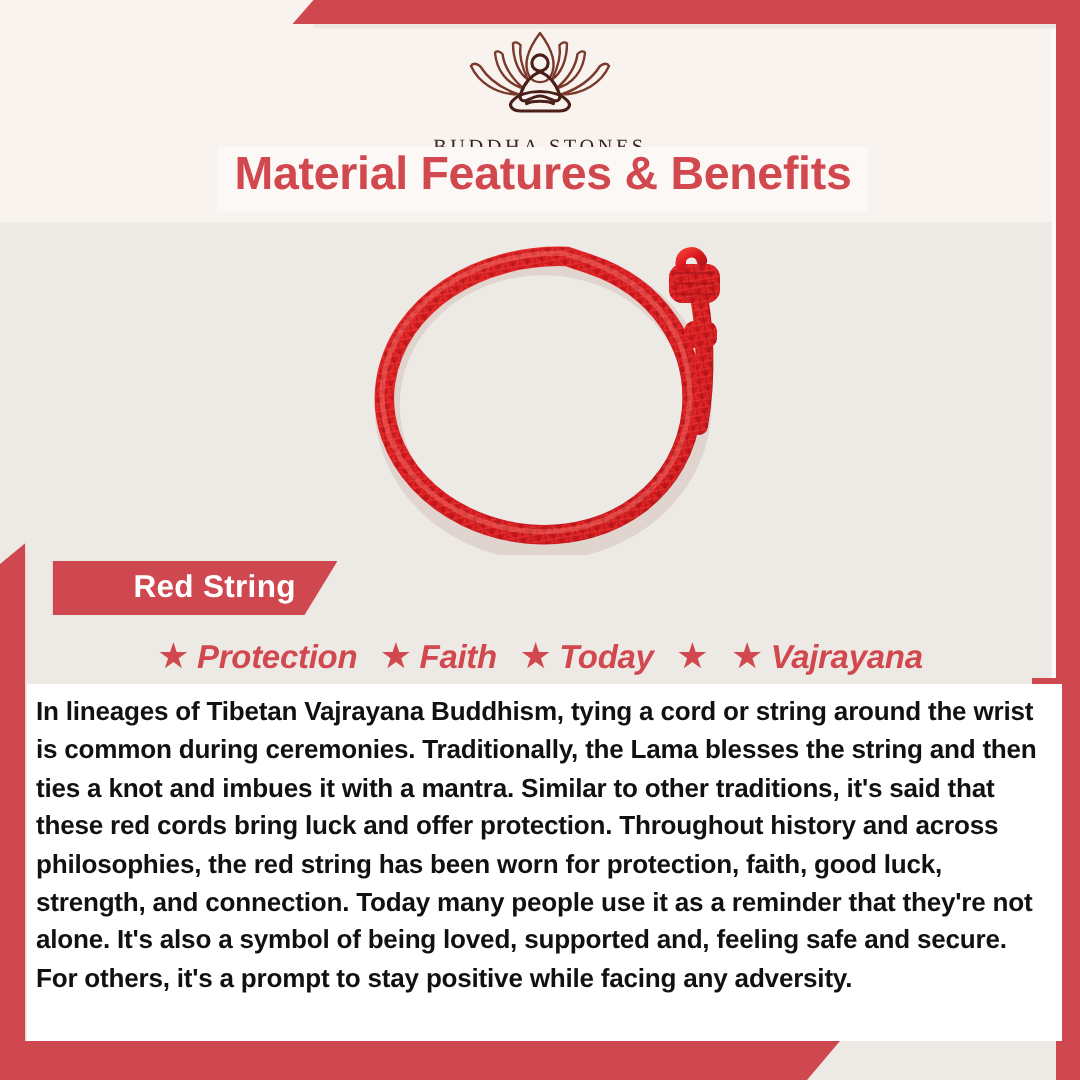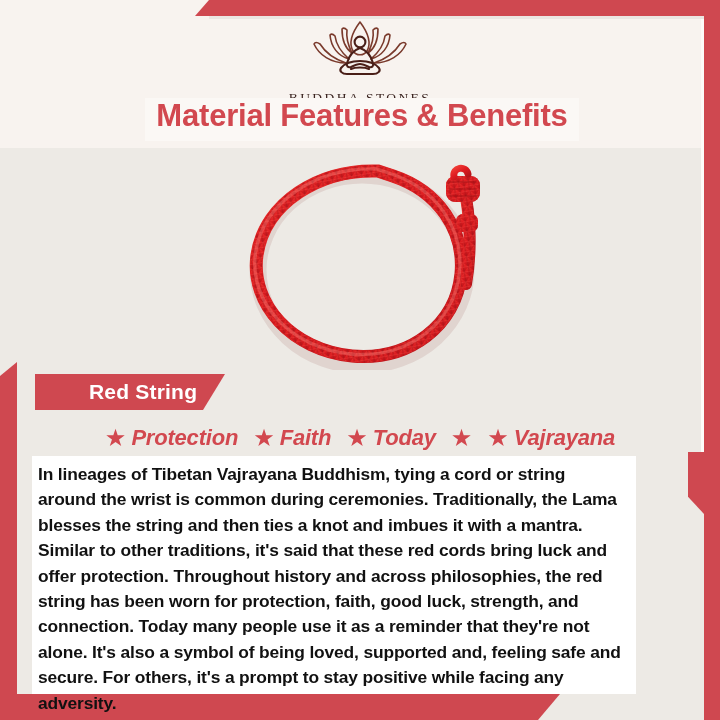--- a/index.html
+++ b/index.html
@@ -113,24 +113,23 @@
   }
   .feature { display:flex; align-items:center; gap:5px; white-space:nowrap; }
   .feature + .feature { margin-left:9px; }
   .star-icon { color:#d2484f; font-size:24px; line-height:1; display:inline-block; }
   .feature-label {
     color:#d2484f; font-size:22px; font-weight:bold; letter-spacing:-0.2px;font-style:italic;
   }
 
   
   .text-panel {
-    position:absolute; left:18px; top:456px; width:604px; height:238px;
+    position:absolute; left:18px; top:456px; width:690px; height:238px;
     background:#ffffff;
     padding:6px 10px 0 6px;
-    margin-left:14px;
   }
   .body-text {
     font-size:17.4px; color:#111111; font-weight:bold;
     line-height:25.4px; letter-spacing:-0.15px;
     text-align:left;
   }
 </style>
 </head>
 <body>
 

